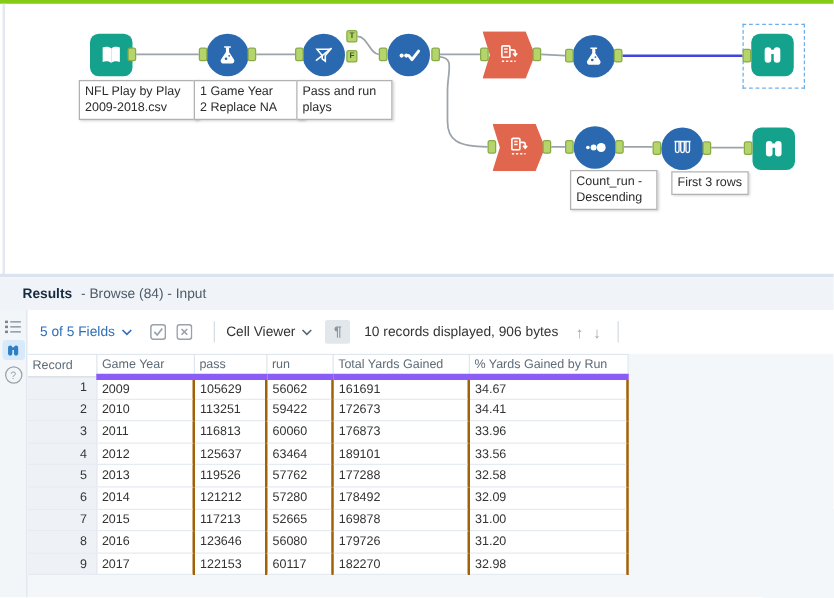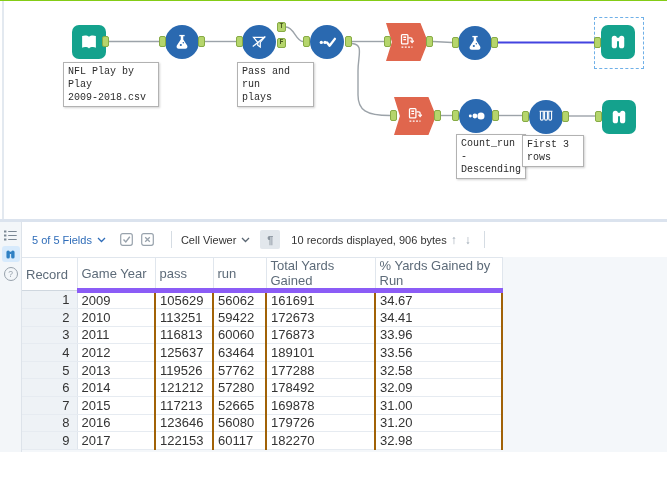--- a/index.html
+++ b/index.html
@@ -1,20 +1,20 @@
 <!DOCTYPE html>
 <html><head>
 <meta charset="utf-8">
 <style>
   html,body{margin:0;padding:0;}
   body{width:667px;height:478px;overflow:hidden;font-family:"Liberation Sans",sans-serif;background:#fff;}
   .app{position:relative;width:667px;height:478px;overflow:hidden;}
 
   
-  .canvas{position:absolute;left:0;top:0;width:667px;height:219px;background:#fff;border-top:1px solid #84cc16;font-family:Liberation Mono, monospace;}
+  .canvas{position:absolute;left:0;top:0;width:667px;height:219px;background:#fff;border-top:3px solid #84cc16;}
   .canvas-gutter{position:absolute;left:2px;top:0;width:2px;height:219px;background:#e3e9f0;}
   .wires{position:absolute;left:0;top:0;z-index:1;}
   .wires path{fill:none;}
   .wire{stroke:#9ca3a9;stroke-width:1.4;}
   .wire-selected{stroke:#4343e0;stroke-width:2;}
 
   .tool{position:absolute;z-index:3;}
   .tool-square{width:34px;height:34px;border-radius:7px;background:#14a28d;display:flex;align-items:center;justify-content:center;}
   .tool-circle{width:34px;height:34px;border-radius:50%;background:#2a69b0;display:flex;align-items:center;justify-content:center;}
   .tool-banner{width:42px;height:38px;background:#e0664d;display:flex;align-items:center;justify-content:center;
@@ -40,25 +40,25 @@
   .help-circle{width:12px;height:12px;border:1.2px solid #98a2ac;border-radius:50%;color:#98a2ac;font-size:8.5px;display:flex;align-items:center;justify-content:center;margin-top:2px;}
 
   .content{flex:1;display:flex;flex-direction:column;overflow:hidden;}
   .toolbar{height:35px;display:flex;align-items:center;padding-left:10px;background:#fff;font-size:11px;color:#333;flex:0 0 auto;}
   .fields-btn{color:#2f6db9;display:flex;align-items:center;gap:5px;margin-right:14px;cursor:default;}
   .tb-icon{margin-right:8px;display:flex;align-items:center;}
   .tb-sep{width:1px;height:17px;background:#d5dce3;margin:0 9px;}
   .cellviewer-btn{display:flex;align-items:center;gap:5px;margin-right:10px;color:#333;}
   .pilcrow-btn{width:20px;height:19px;background:#e2e7ec;border-radius:2px;color:#8a949e;font-size:11px;font-weight:bold;
     display:flex;align-items:center;justify-content:center;margin-right:11px;}
-  .records-info{color:#333;margin-right:0;}
+  .records-info{color:#333;margin-right:10px;}
   .arrow-btn{color:#9aa6b2;font-size:12px;margin:0 4px;}
 
   .table-wrap{flex:1;background:#f4f7fa;overflow:hidden;}
-  table.grid{border-collapse:collapse;table-layout:fixed;width:480px;background:#fff;font-size:13px;}
+  table.grid{border-collapse:collapse;table-layout:fixed;width:480px;background:#fff;font-size:10px;}
   .col0{width:55px;} .col1{width:78px;} .col2{width:58px;} .col3{width:53px;} .col4{width:109px;} .col5{width:127px;}
   table.grid thead th{height:18px;padding:0 4px;text-align:left;font-weight:normal;color:#5d6b79;background:#fff;
     border-top:1px solid #e0e6ed;border-right:1px solid #e0e6ed;border-bottom:1px solid #cfd7df;box-sizing:border-box;}
   table.grid thead th.underlined{border-bottom:5px solid #8b5cf6;}
   table.grid tbody th{height:17.6px;padding:0 7px 0 4px;text-align:right;font-weight:normal;color:#333;background:#eef2f6;
     border-right:1px solid #dfe5ec;border-bottom:1px solid #e6ebf1;box-sizing:border-box;}
   table.grid tbody td{height:17.6px;padding:0 4px;color:#333;background:#fff;
     border-right:2px solid #a16207;border-bottom:1px solid #e6ebf1;box-sizing:border-box;}
 </style>
 </head>
@@ -77,25 +77,27 @@
       <path class="wire" d="M352 42.5 C364 43.5 358 54 358 70 L358 94 C358 109 366 114.5 390 114.5"></path>
       <path class="wire" d="M433 40.5 L452 41.5"></path>
       <path class="wire wire-selected" d="M498 41.5 H594"></path>
       <path class="wire" d="M441 114.5 H452"></path>
       <path class="wire" d="M499 114.5 H522"></path>
       <path class="wire" d="M569 115 H595"></path>
     </svg>
 
     <div class="annotation" style="left:63px;top:61px;width:86px">NFL Play by Play
 2009-2018.csv</div>
+    <div class="annotation" style="left:155px;top:61px;width:79px">1 Game Year
+2 Replace NA</div>
     <div class="annotation" style="left:237px;top:61px;width:67px">Pass and run
 plays</div>
     <div class="annotation" style="left:456px;top:133px;width:60px">Count_run -
 Descending</div>
-    <div class="annotation" style="left:522px;top:134px;width:52px">First 3 rows</div>
+    <div class="annotation" style="left:537px;top:134px;width:52px">First 3 rows</div>
 
     <div class="sel-box" style="left:594px;top:16px;width:48px;height:50px"></div>
 
     <div class="tool" style="left:72px;top:24px">
       <div class="tool-square">
         <svg width="22" height="22" viewBox="0 0 24 24">
           <path fill="#fff" d="M4.5 5.5 C7 4.4 10.5 4.7 12 6.3 V19 C10.5 17.4 7 17.1 4.5 18.2 Z"></path>
           <path fill="#fff" d="M19.5 5.5 C17 4.4 13.5 4.7 12 6.3 V19 C13.5 17.4 17 17.1 19.5 18.2 Z"></path>
         </svg>
       </div>
@@ -236,20 +238,25 @@
             <rect x="9.7" y="7" width="4.6" height="4" rx="1"></rect>
           </g>
         </svg>
       </div>
     </div>
   </div>
 
   <div class="splitter"></div>
 
   <div class="results">
+    <div class="results-header">
+      <b>Results</b>
+      <span>&nbsp;</span>
+      <span>- Browse (84) - Input</span>
+    </div>
 
     <div class="results-body">
       <div class="side-rail">
         <div class="rail-btn">
           <svg width="13" height="11" viewBox="0 0 13 11">
             <g fill="#7a8794">
               <rect x="0" y="0.5" width="2.4" height="2"></rect>
                 <rect x="4.2" y="1" width="8.5" height="1"></rect>
               <rect x="0" y="4.5" width="2.4" height="2"></rect>
                 <rect x="4.2" y="5" width="8.5" height="1"></rect>

